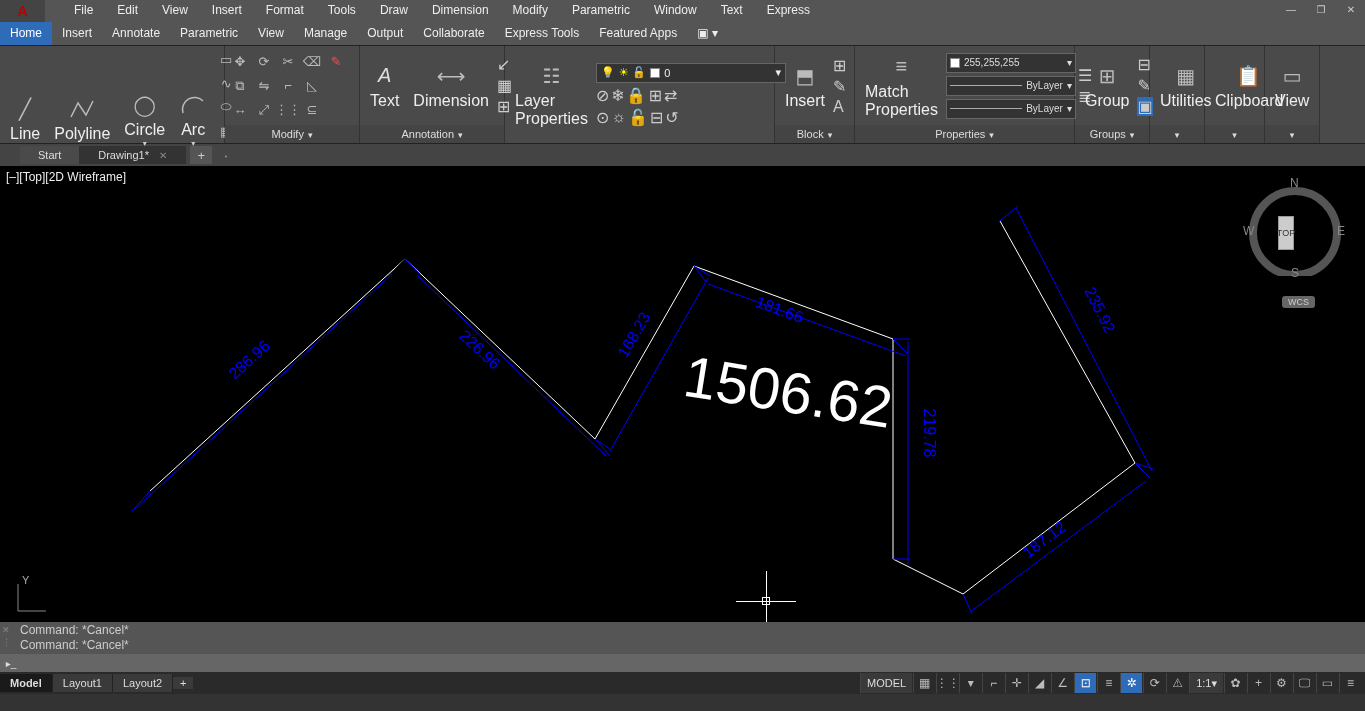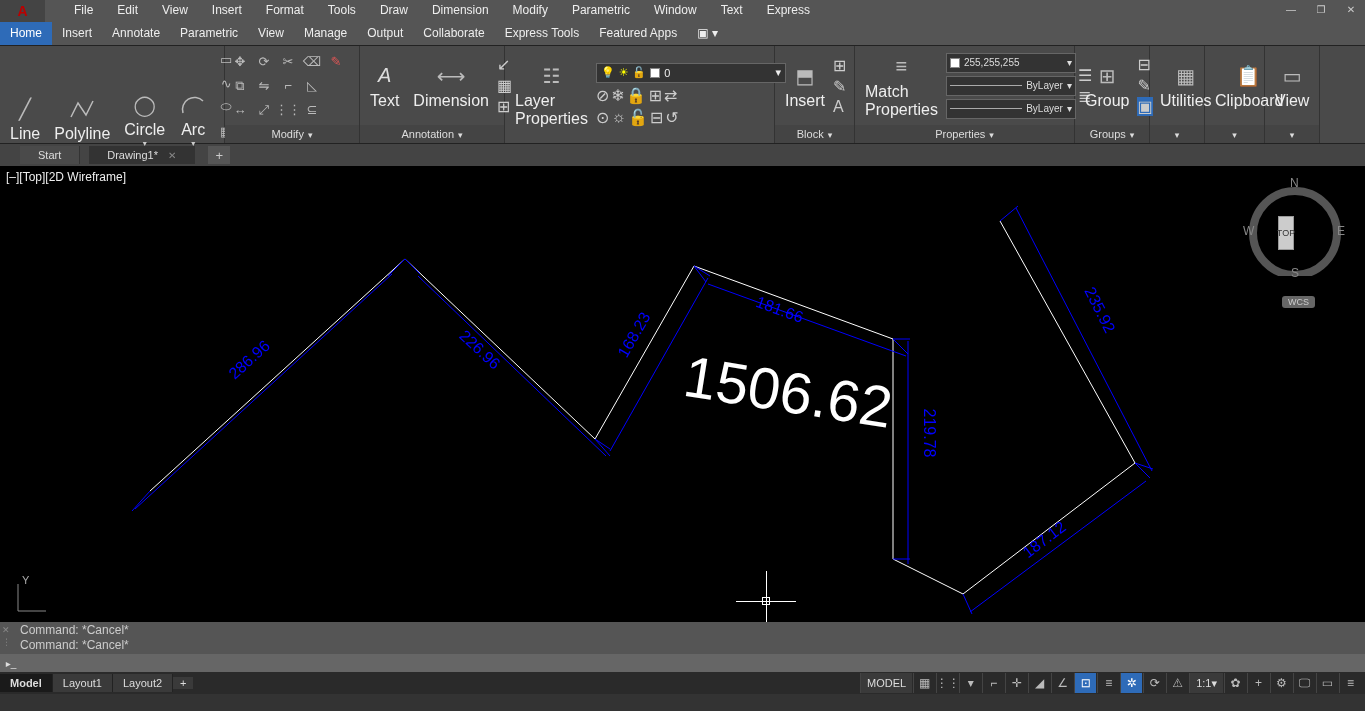--- a/index.html
+++ b/index.html
@@ -35,21 +35,21 @@
 .row { display: flex; gap: 2px; align-items: center; }
 
 .layer-combo { width: 190px; height: 20px; background: #333; border: 1px solid #666; display: flex; align-items: center; font-size: 11px; padding: 0 4px; color: #eee; gap: 4px; }
 .layer-combo .sw { width: 10px; height: 10px; background: #fff; border: 1px solid #888; }
 
 .prop-row { display: flex; align-items: center; width: 130px; height: 20px; background: #333; border: 1px solid #666; font-size: 10px; color: #ddd; padding: 0 3px; gap: 4px; }
 .prop-row .sw { width: 10px; height: 10px; background: #fff; border: 1px solid #888; }
 .prop-row .line-sample { flex: 1; height: 1px; background: #aaa; }
 
 
-.file-tabs { height: 22px; background: #444; display: flex; align-items: center; padding-left: 20px; gap: 9px; }
+.file-tabs { height: 22px; background: #444; display: flex; align-items: center; padding-left: 20px; gap: 0; }
 .file-tab { padding: 3px 18px; font-size: 11px; color: #ddd; background: #4a4a4a; border-right: 1px solid #333; cursor: pointer; position: relative; }
 .file-tab.active { background: #333; }
 .file-tab .x { margin-left: 10px; font-size: 10px; color: #888; }
 .add-tab { width: 22px; height: 18px; display: flex; align-items: center; justify-content: center; background: #555; color: #ccc; font-size: 13px; margin-left: 4px; cursor: pointer; }
 
 
 .draw-area { position: relative; width: 100%; height: 456px; background: #000; overflow: hidden; }
 .viewport-label { position: absolute; top: 4px; left: 6px; font-size: 12px; color: #eee; font-family: Liberation Sans, sans-serif; }
 .big-text { position: absolute; top: 176px; left: 690px; font-size: 58px; color: #fff; font-family: Arial, sans-serif; font-weight: normal; transform: rotate(9deg); transform-origin: left top; }
 .dim { position: absolute; color: #00f; font-size: 16px; font-family: Arial; }

